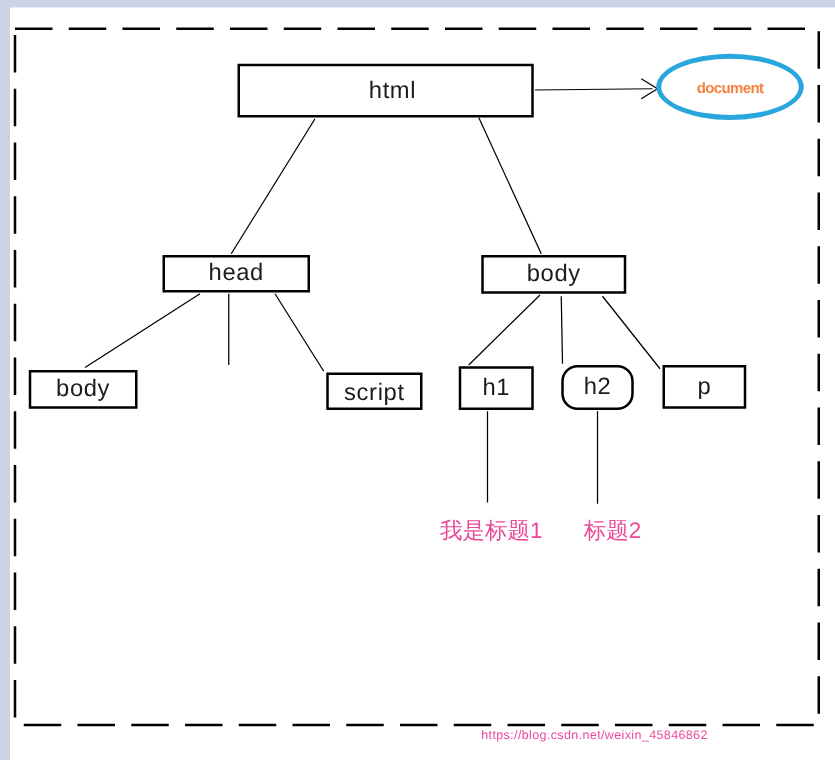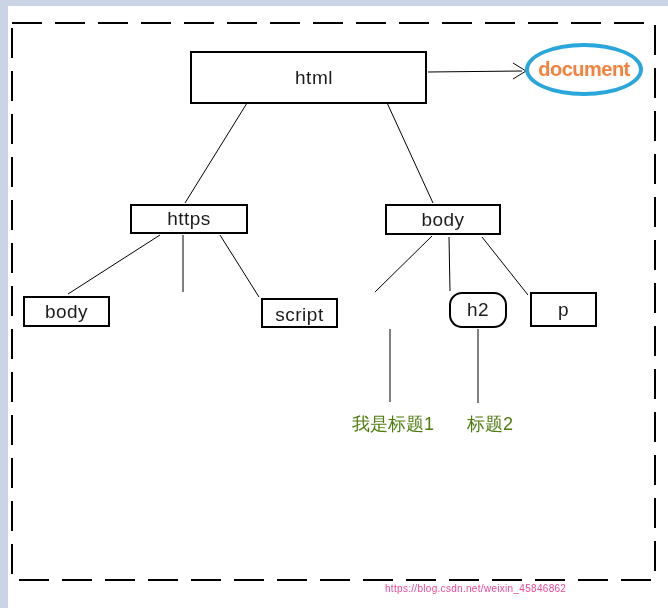--- a/index.html
+++ b/index.html
@@ -31,49 +31,49 @@
     box-sizing: border-box;
     border: 2px solid #000000;
     background: #ffffff;
     display: flex;
     align-items: center;
     justify-content: center;
     font-size: 19px;
     color: #1c1c1c;
     letter-spacing: 0.5px;
   }
-  .node-html   { left: 190px; top: 51px;  width: 237px; height: 53px; padding-left: 11px; }
+  .node-html   { left: 190px; top: 51px;  width: 237px; height: 43px; padding-left: 11px; }
   .node-head   { left: 130px; top: 204px; width: 118px; height: 30px; }
   .node-body   { left: 385px; top: 204px; width: 116px; height: 31px; }
   .node-meta   { left: 23px;  top: 296px; width: 87px;  height: 31px; }
   .node-title  { left: 152px; top: 293px; width: 76px;  height: 33px; }
   .node-script { left: 261px; top: 298px; width: 77px;  height: 30px; align-items: flex-end; }
   .node-h1     { left: 367px; top: 293px; width: 60px;  height: 35px; }
   .node-h2     { left: 449px; top: 292px; width: 58px;  height: 36px; border-radius: 13px; }
   .node-p      { left: 530px; top: 292px; width: 67px;  height: 35px; }
   .document-ellipse {
     position: absolute;
     left: 525px; top: 43px;
     width: 118px; height: 53px;
     box-sizing: border-box;
     border: 4px solid #29a7dc;
     border-radius: 50%;
     background: #ffffff;
     display: flex;
     align-items: center;
     justify-content: center;
-    font-size: 20px;
+    font-size: 12px;
     font-weight: bold;
     color: #f5813e;
     letter-spacing: -0.5px;
   }
   .caption {
     position: absolute;
     font-size: 18px;
-    color: #4d7c0f;
+    color: #ec4899;
     white-space: nowrap;
   }
   .caption-h1 { left: 352px; top: 412px; }
   .caption-h2 { left: 467px; top: 412px; }
   .watermark {
     position: absolute;
     left: 385px; top: 583px;
     font-size: 10px;
     color: #ec4899;
     white-space: nowrap;
@@ -104,30 +104,33 @@
     <line x1="478" y1="329" x2="478" y2="403" stroke="#000000" stroke-width="1"></line>
 
     <line x1="428" y1="72" x2="522" y2="71" stroke="#000000" stroke-width="1"></line>
     <polyline points="513,63 526,71 513,79" fill="none" stroke="#000000" stroke-width="1"></polyline>
   </svg>
 
   <div class="node node-html">
     <span>html</span>
   </div>
   <div class="node node-head">
-    <span>https</span>
+    <span>head</span>
   </div>
   <div class="node node-body">
     <span>body</span>
   </div>
   <div class="node node-meta">
     <span>body</span>
   </div>
   <div class="node node-script">
     <span>script</span>
+  </div>
+  <div class="node node-h1">
+    <span>h1</span>
   </div>
   <div class="node node-h2">
     <span>h2</span>
   </div>
   <div class="node node-p">
     <span>p</span>
   </div>
 
   <div class="document-ellipse">
     <span>document</span>

